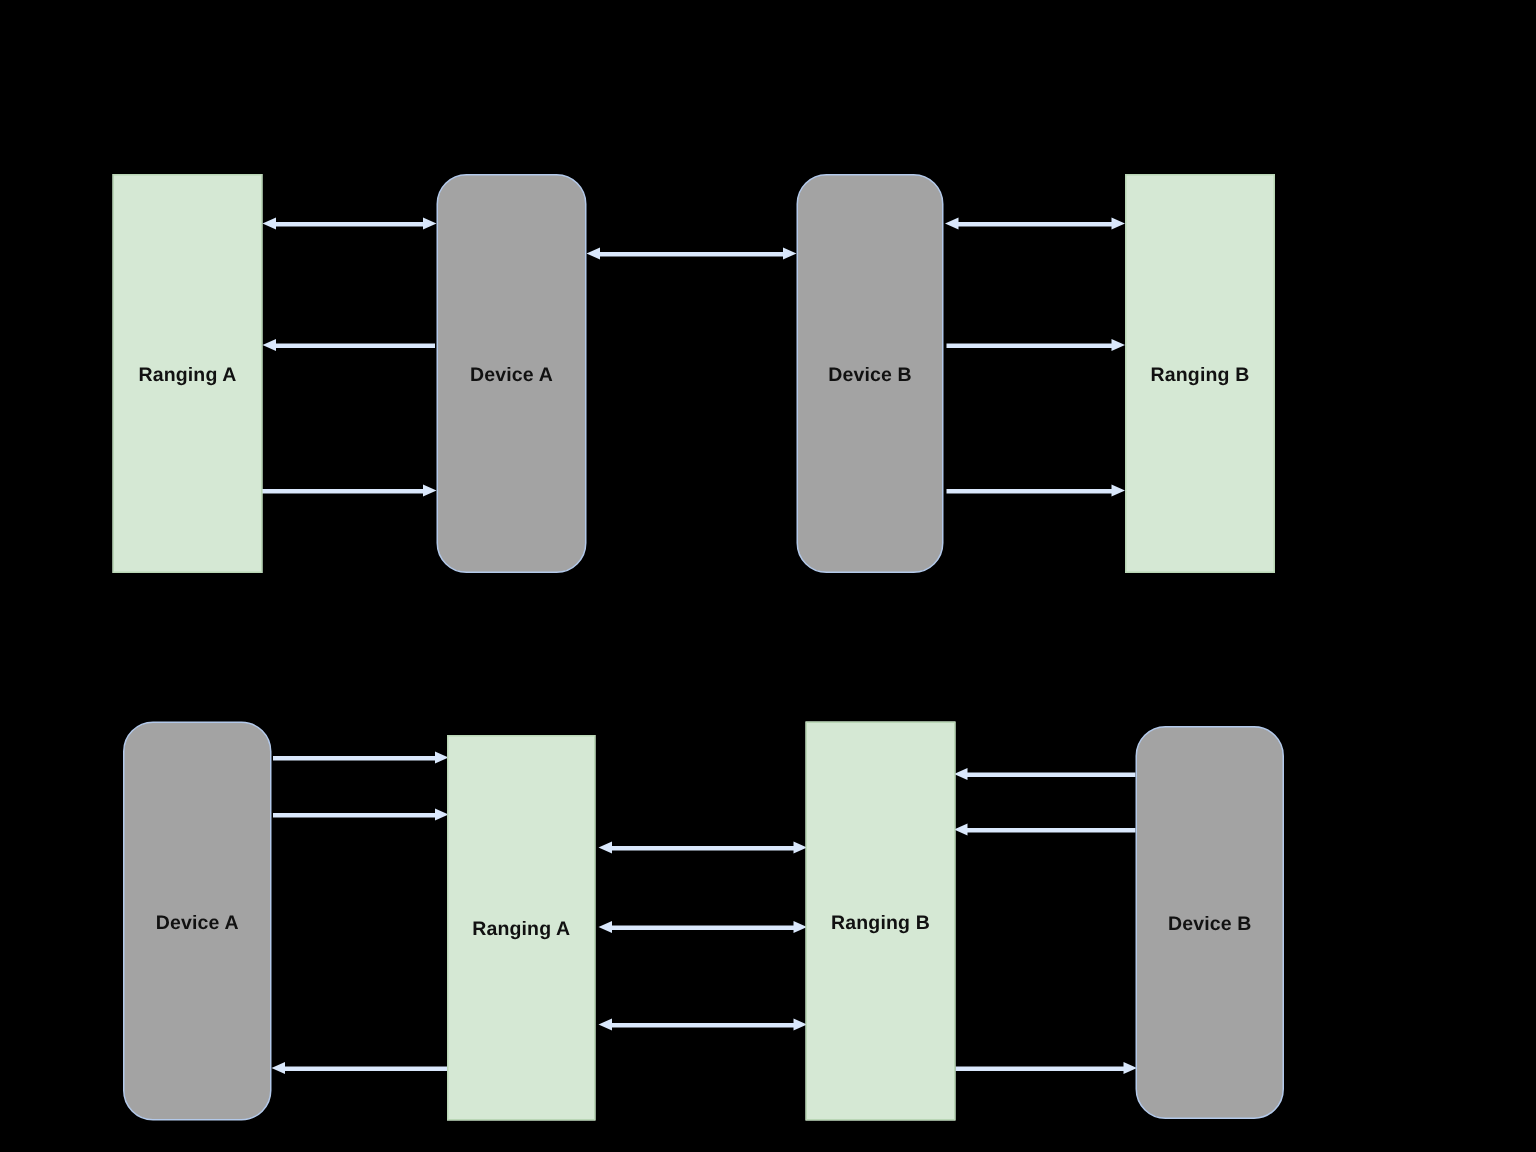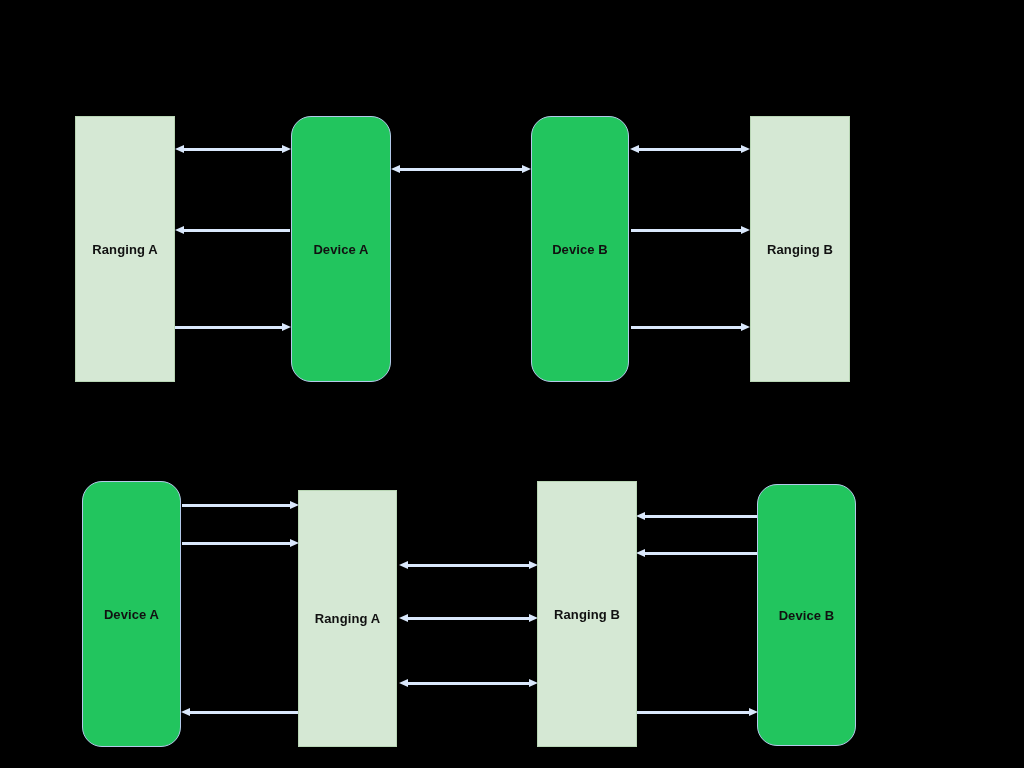--- a/index.html
+++ b/index.html
@@ -2,21 +2,21 @@
 <html><head>
 <meta charset="utf-8">
 <style>
   html,body{margin:0;padding:0;background:#000;}
   body{width:1024px;height:768px;overflow:hidden;font-family:"Liberation Sans",sans-serif;}
   #canvas{position:relative;width:852px;height:768px;background:#000;text-decoration:underline;}
 
   .node{position:absolute;box-sizing:border-box;display:flex;align-items:center;justify-content:center;
         font-size:13px;font-weight:bold;color:#111;letter-spacing:.1px;text-align:center;}
   .node.green{background:#d5e8d4;border:1px solid #b9d6b5;}
-  .node.blue{background:#22c55e;border:1px solid #b3c9ea;border-radius:20px;}
+  .node.blue{background:#a3a3a3;border:1px solid #b3c9ea;border-radius:20px;}
 
   
   .arrow{position:absolute;height:9px;}
   .arrow .shaft{position:absolute;left:0;right:0;top:3px;height:3px;background:#dae8fc;}
   .arrow .head{position:absolute;top:0;width:0;height:0;
                border-top:4.5px solid transparent;border-bottom:4.5px solid transparent;}
   .arrow .head.right{right:-1px;border-left:9px solid #dae8fc;}
   .arrow .head.left{left:-1px;border-right:9px solid #dae8fc;}
   .arrow.r .shaft{right:7px;}
   .arrow.l .shaft{left:7px;}

